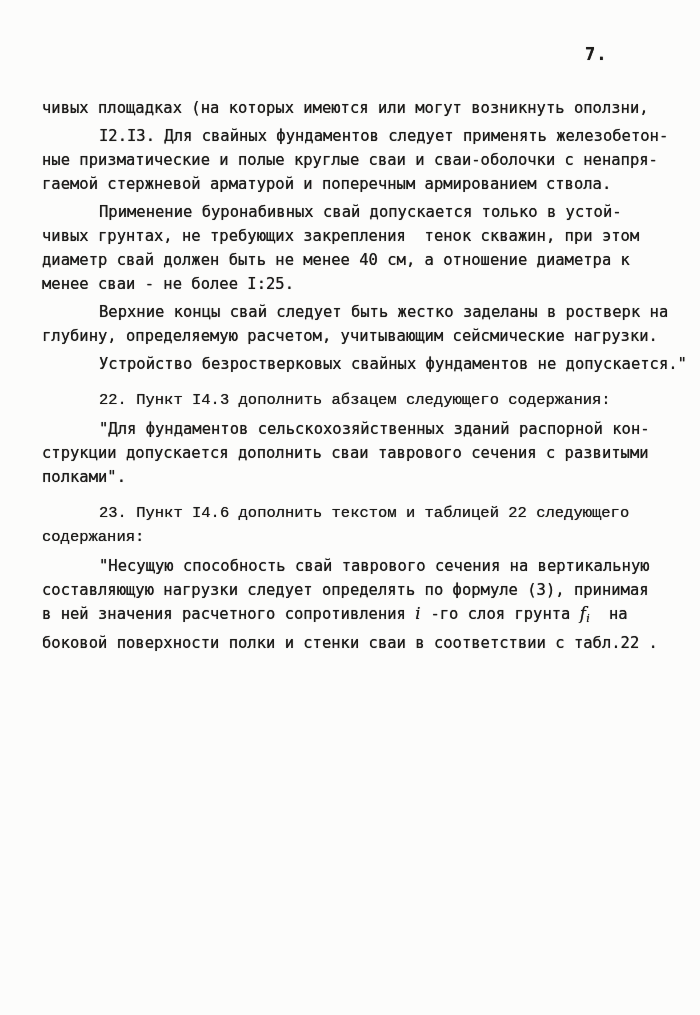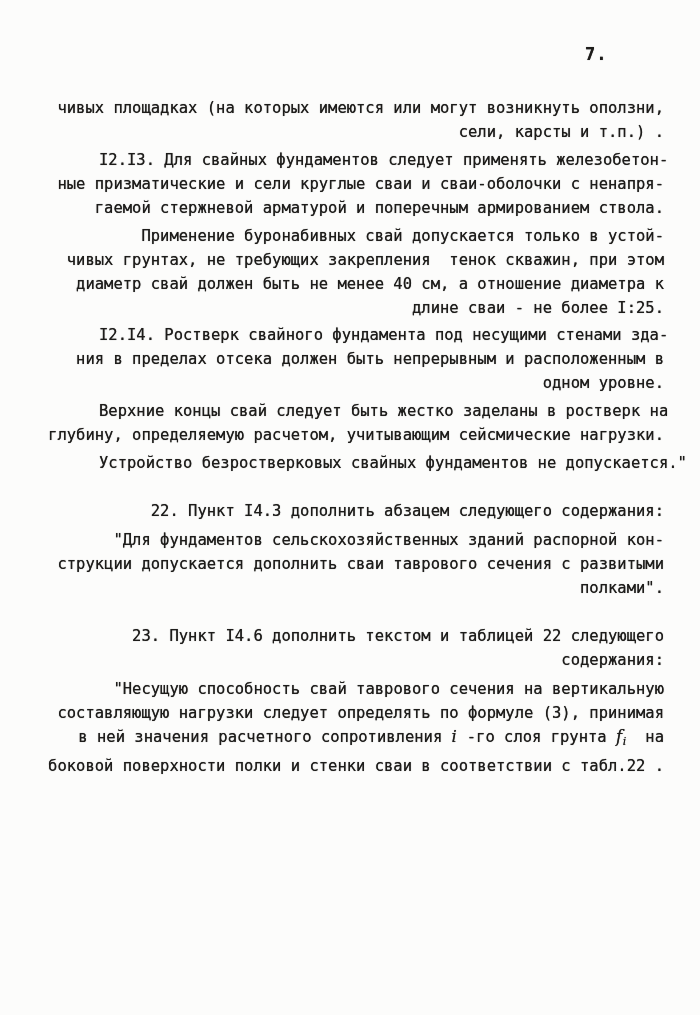--- a/index.html
+++ b/index.html
@@ -31,22 +31,22 @@
   .doc-body {
     position: absolute;
     top: 96px;
     left: 42px;
     width: 622px;
   }
   .para { margin: 0; }
   .gap-sm { margin-top: 4px; }
   .gap-sm2 { margin-top: 3px; }
   .gap-md { margin-top: 5px; }
-  .gap-lg { margin-top: 24px; }
-  .line { white-space: pre; text-align: right; }
+  .gap-lg { margin-top: 12px; font-family: Liberation Mono, monospace; }
+  .line { white-space: pre; }
   .indent { text-indent: 57px; }
   .math-var {
     font-family: "DejaVu Serif", "Liberation Serif", serif;
     font-style: italic;
     font-size: 16.5px;
     letter-spacing: 0.5px;
   }
   .math-var sub {
     font-size: 11px;
     font-style: italic;
@@ -57,41 +57,35 @@
 <body>
 
 <div class="page">
 
   <div class="page-number">7.</div>
 
   <div class="doc-body">
 
     <div class="para">
       <div class="line">чивых площадках (на которых имеются или могут возникнуть оползни,</div>
-      <div class="line">сели, карсты и т.п.) .</div>
     </div>
 
     <div class="para gap-sm">
       <div class="line indent">I2.I3. Для свайных фундаментов следует применять железобетон-</div>
-      <div class="line">ные призматические и сели круглые сваи и сваи-оболочки с ненапря-</div>
+      <div class="line">ные призматические и полые круглые сваи и сваи-оболочки с ненапря-</div>
       <div class="line">гаемой стержневой арматурой и поперечным армированием ствола.</div>
     </div>
 
     <div class="para gap-sm">
       <div class="line indent">Применение буронабивных свай допускается только в устой-</div>
       <div class="line">чивых грунтах, не требующих закрепления &nbsp;тенок скважин, при этом</div>
       <div class="line">диаметр свай должен быть не менее 40 см, а отношение диаметра к</div>
-      <div class="line">длине сваи - не более I:25.</div>
+      <div class="line">менее сваи - не более I:25.</div>
     </div>
 
-    <div class="para gap-sm2">
-      <div class="line indent">I2.I4. Ростверк свайного фундамента под несущими стенами зда-</div>
-      <div class="line">ния в пределах отсека должен быть непрерывным и расположенным в</div>
-      <div class="line">одном уровне.</div>
-    </div>
 
     <div class="para gap-sm">
       <div class="line indent">Верхние концы свай следует быть жестко заделаны в ростверк на</div>
       <div class="line">глубину, определяемую расчетом, учитывающим сейсмические нагрузки.</div>
     </div>
 
     <div class="para gap-sm">
       <div class="line indent">Устройство безростверковых свайных фундаментов не допускается."</div>
     </div>
 

